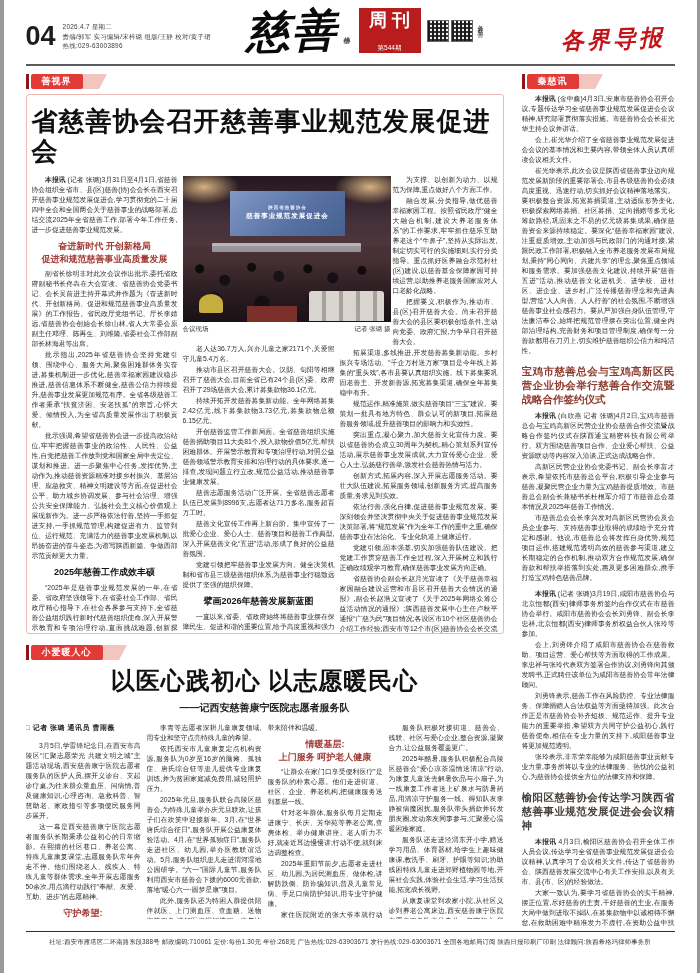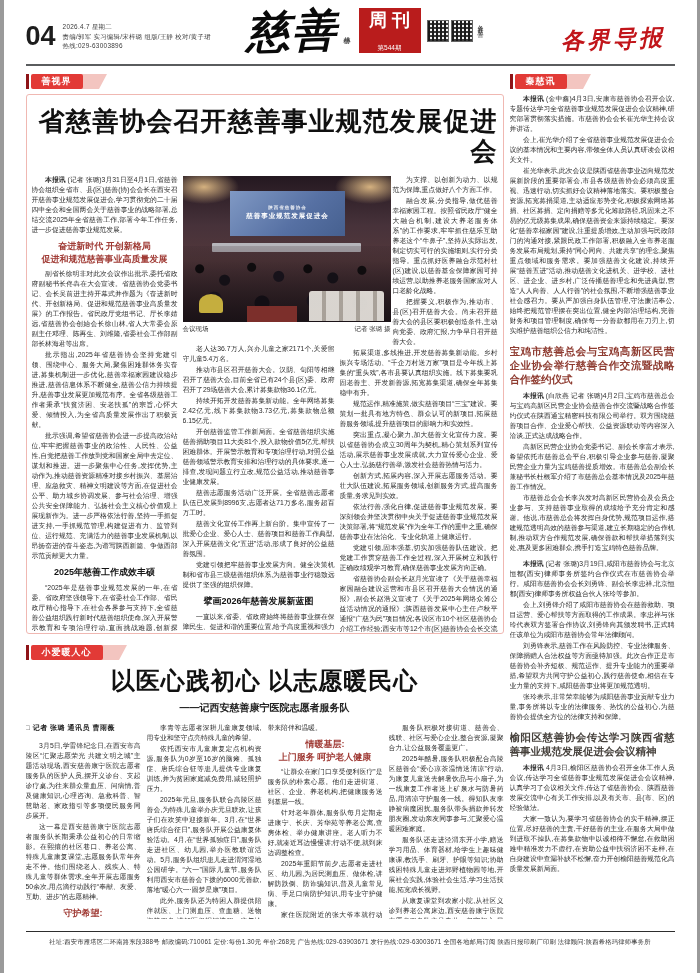--- a/index.html
+++ b/index.html
@@ -27,26 +27,26 @@
 .brand{position:absolute;right:32px;top:24px;color:#c1151a;font-size:23px;font-weight:bold;
   font-style:italic;font-family:"DejaVu Serif",serif;letter-spacing:3px;transform:rotate(-2deg)}
 .header-rule{margin:2px 22px 0;border-bottom:2.5px solid #5a5c5e}
 
 .tag{display:flex;align-items:center;height:15px;margin-bottom:5px}
 .tag .bar{width:3px;height:15px;background:#8e1418;margin-right:2px}
 .tag .label{background:#e23a36;color:#fff;font-size:9px;font-weight:bold;padding:0 11px;height:15px;
   line-height:15px;border-radius:2px;position:relative;z-index:1;letter-spacing:1px}
 .tag .tail{width:34px;height:15px;background:#f3c5c0;transform:skewX(-28deg);margin-left:-14px}
 
-.content-row{display:flex;gap:6px;margin:8px 22px 0;align-items:flex-start}
+.content-row{display:flex;gap:18px;margin:8px 22px 0;align-items:flex-start}
 .left-col{width:480px}
 .sidebar{width:170px}
 
 .main-box{border:1px solid #f0b8b2;border-radius:3px;padding:6px 5px 6px;height:540px;overflow:hidden}
-.headline{text-align:right;font-size:26px;font-weight:bold;letter-spacing:1px;color:#101010;
+.headline{text-align:left;font-size:26px;font-weight:bold;letter-spacing:1px;color:#101010;
   padding:5px 0 9px;line-height:30px}
 .main-content{position:relative;display:flex;gap:5px;height:486px;overflow:hidden}
 .ncol{overflow:hidden;height:100%}
 .colA{width:146px;flex:none}
 .colMid{width:152px;flex:none;padding-top:169px}
 .colC{width:158px;flex:none}
 .colC .wrapblock{float:left;width:53px;height:169px}
 .para{font-size:6.8px;line-height:10px;text-align:justify;text-indent:2em;color:#2b2b2b;margin-bottom:1px}
 .subhead{font-weight:bold;text-align:center;font-size:9px;line-height:12.5px;color:#141414;margin:5px 0 4px}
 .subhead.red{color:#a03b35}

